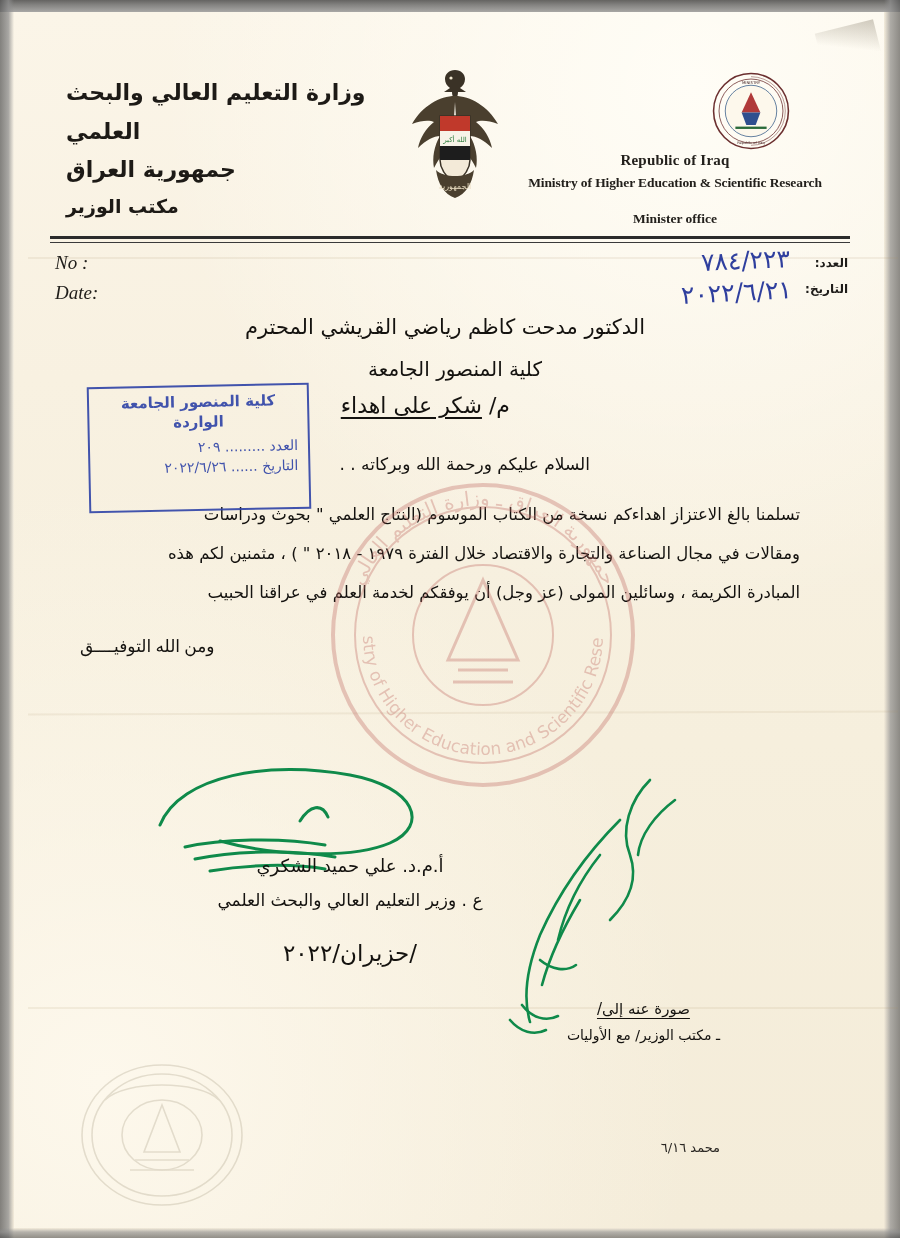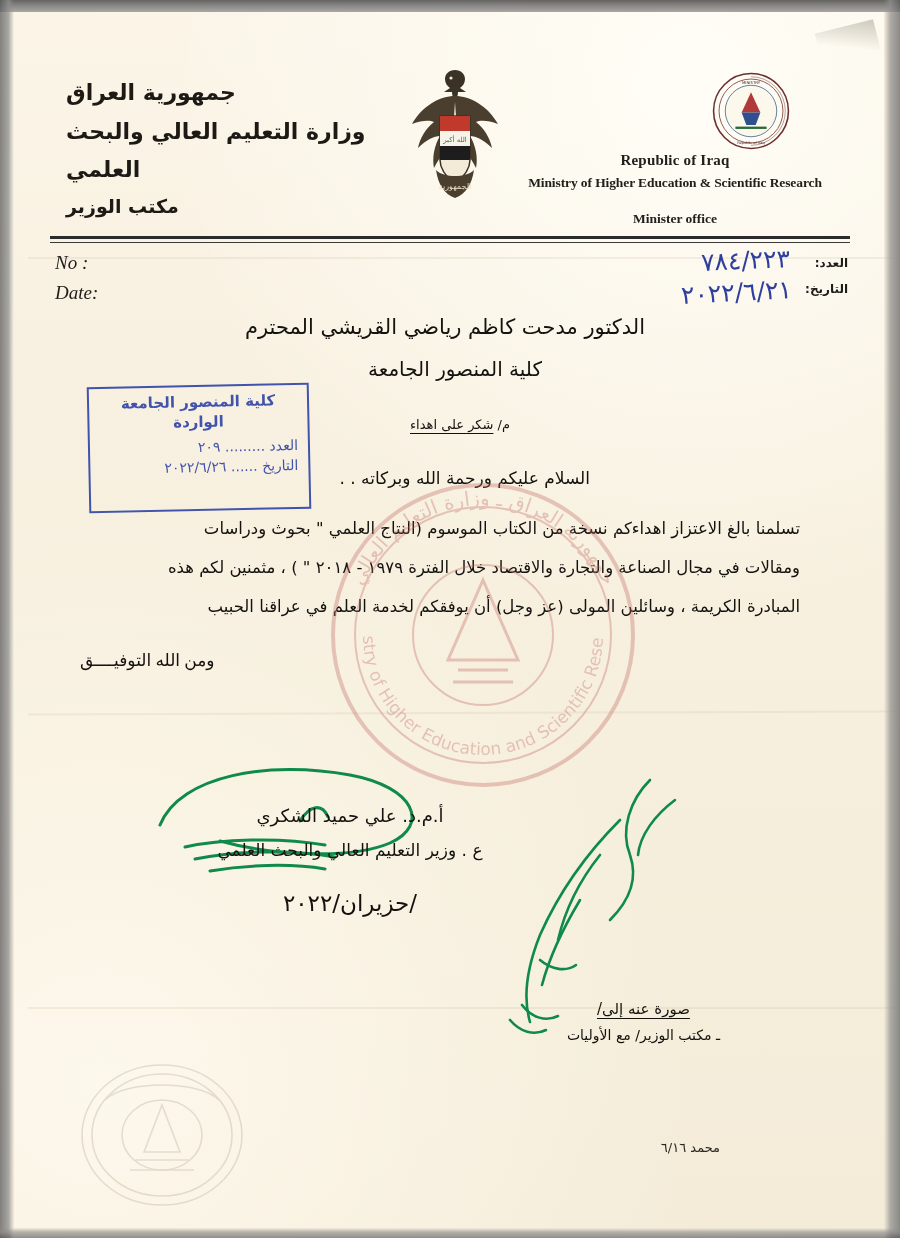--- a/index.html
+++ b/index.html
@@ -65,21 +65,21 @@
   .hand-no{position:absolute;right:110px;top:246px;font-family:"DejaVu Sans", sans-serif;
     color:#2f3f9e;font-size:25px;letter-spacing:2px;transform:rotate(-2.5deg);direction:ltr;}
   .hand-date{position:absolute;right:108px;top:278px;font-family:"DejaVu Sans", sans-serif;
     color:#2f3f9e;font-size:25px;letter-spacing:2px;transform:rotate(-3deg);direction:ltr;}
 
   
   .body-ar{position:absolute;right:60px;top:315px;width:760px;direction:rtl;color:#14120f;
     font-family:"DejaVu Sans", sans-serif;}
   .addr1{text-align:center;font-size:21px;margin-right:30px;letter-spacing:1px;}
   .addr2{text-align:center;font-size:20px;margin-top:18px;margin-right:10px;}
-  .subj{margin-top:36px;margin-right:330px;font-size:13px;}
+  .subj{margin-top:12px;margin-right:330px;font-size:22px;}
   .subj u{text-decoration:underline;text-underline-offset:4px;}
   .salute{margin-top:36px;margin-right:250px;font-size:17px;}
   .para{margin-top:22px;font-size:16.5px;line-height:2.35;text-align:justify;padding-right:40px;padding-left:30px;}
   .para .ind{display:block;}
   .closing{margin-top:24px;text-align:left;font-size:17px;padding-right:120px;font-family:Liberation Serif, serif;}
 
   
   .stamp-box{position:absolute;left:88px;top:385px;width:218px;height:122px;
     border:2px solid #3246a8;transform:rotate(-1.2deg);color:#3246a8;
     font-family:"DejaVu Sans", sans-serif;direction:rtl;opacity:.92;}
@@ -90,21 +90,21 @@
   .stamp-box .val{letter-spacing:1px;}
 
   
   .red-stamp{position:absolute;left:318px;top:470px;width:330px;height:330px;
     color:#c06a63;opacity:.35;pointer-events:none;}
   .red-stamp svg{width:330px;height:330px;}
 
   
   .sig-green{position:absolute;left:150px;top:755px;width:330px;height:150px;pointer-events:none;}
   .sig-green2{position:absolute;left:480px;top:760px;width:230px;height:290px;pointer-events:none;}
-  .sig-block{position:absolute;right:360px;top:805px;width:380px;direction:rtl;text-align:center;
+  .sig-block{position:absolute;right:360px;top:855px;width:380px;direction:rtl;text-align:center;
     font-family:"DejaVu Sans", sans-serif;color:#14120f;}
   .sig-block .n1{font-size:18px;letter-spacing:.5px;}
   .sig-block .n2{font-size:17px;margin-top:14px;}
   .sig-block .n3{font-size:23px;margin-top:30px;}
 
   
   .cc{position:absolute;right:180px;top:1000px;direction:rtl;text-align:center;
     font-family:"DejaVu Sans", sans-serif;color:#14120f;}
   .cc .c1{font-size:15px;text-decoration:underline;text-underline-offset:4px;}
   .cc .c2{font-size:14px;margin-top:9px;}
@@ -168,22 +168,22 @@
       </svg>
     </div>
 
     <div class="en-block">
       <div class="l1">Republic of Iraq</div>
       <div class="l2">Ministry of Higher Education &amp; Scientific Research</div>
       <div class="l3">Minister office</div>
     </div>
 
     <div class="ar-block">
+      <div>وزارة التعليم العالي والبحث العلمي</div>
       <div>جمهورية العراق</div>
-      <div>وزارة التعليم العالي والبحث العلمي</div>
       <div class="small">مكتب الوزير</div>
     </div>
   </div>
 
   <div class="rule-thick"></div>
   <div class="rule-thin"></div>
 
   <div class="nodate">
     <div>No :</div>
     <div>Date:</div>

